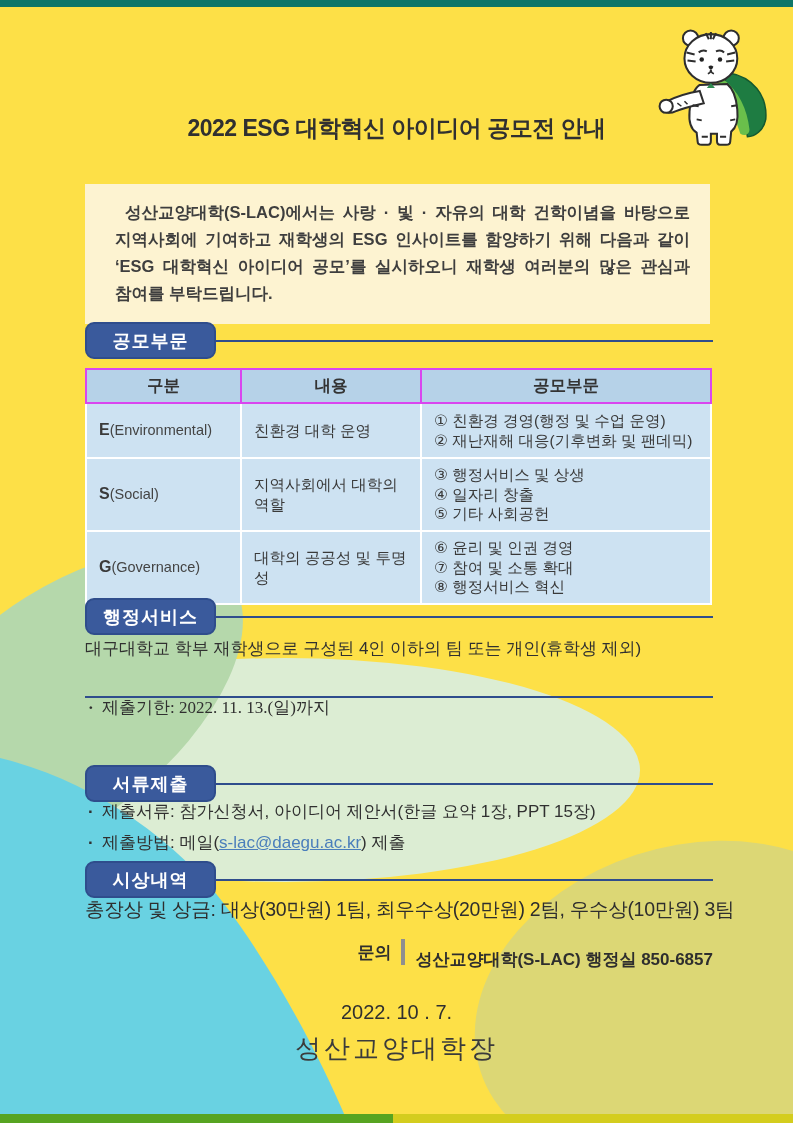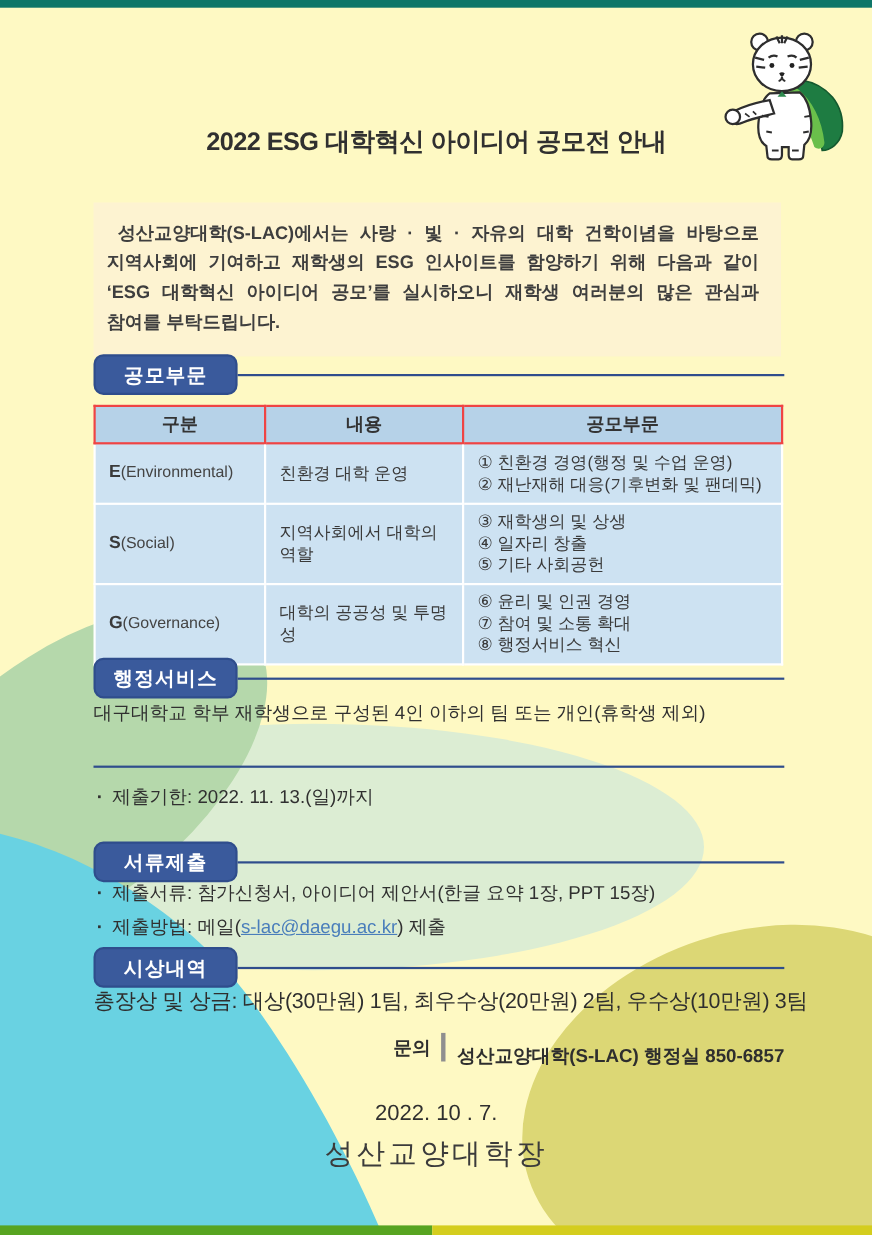--- a/index.html
+++ b/index.html
@@ -1,30 +1,30 @@
 <!DOCTYPE html>
 <html style="--top-bar: #0e7668; --badge-bg: #3a5a9c; --badge-border: #2f4d8c; --rule-color: #2f4d8c; --table-header-bg: #b6d2e8; --table-cell-bg: #cde2f2; --intro-bg: #fdf3d1; --text-color: #3d3d3d; --link-color: #4a7ebb; --blob-sage: #b5d8ab; --blob-light-green: #dcedd3; --blob-cyan: #69d2e2; --blob-olive: #dcd775; --bar-green: #57a421; --bar-yellow: #d4cd1e;"><head>
 <meta charset="utf-8">
 <style>
   html,body{margin:0;padding:0;background:#ffffff;}
   .page{
-    position:relative;width:793px;height:1123px;overflow:hidden;background:#fef9c3;
+    position:relative;width:793px;height:1123px;overflow:hidden;background:#fde047;
     font-family:"Liberation Sans","DejaVu Sans",sans-serif;color:var(--text-color,#3d3d3d);
   }
   .top-bar{position:absolute;left:0;top:0;width:100%;height:7px;background:var(--top-bar,#0e7668);z-index:3;}
   .bg-decor{position:absolute;left:0;top:0;width:793px;height:1123px;z-index:0;}
   .content{position:absolute;left:0;top:0;width:100%;height:100%;z-index:1;}
   .mascot{position:absolute;left:652px;top:26px;width:134px;height:128px;}
   .title{
     position:absolute;left:0;top:113px;width:100%;text-align:center;
     font-size:23px;font-weight:bold;color:#303030;letter-spacing:-0.5px;margin:0;
   }
   .intro-box{
     position:absolute;left:85px;top:184px;width:625px;box-sizing:border-box;
-    background:var(--intro-bg,#fdf3d1);padding:15px 20px 17px 12px;
+    background:var(--intro-bg,#fdf3d1);padding:15px 20px 17px 30px;
   }
   .intro-box p{
     margin:0;font-size:16.5px;font-weight:bold;line-height:1.63;color:#3e3e3e;
     text-align:justify;text-indent:10px;word-break:keep-all;
   }
   .section-head{position:absolute;left:85px;width:628px;height:37px;display:flex;align-items:center;}
   .badge{
     width:131px;height:37px;box-sizing:border-box;flex:0 0 131px;
     background:var(--badge-bg,#3a5a9c);border:2px solid var(--badge-border,#2f4d8c);border-radius:9px;
     display:flex;align-items:center;justify-content:center;
@@ -38,35 +38,35 @@
   .head-awards{top:861px;}
 
   table.category{
     position:absolute;left:85px;top:368px;width:625px;border-collapse:collapse;
     table-layout:fixed;
   }
   table.category col.c1{width:155px;}
   table.category col.c2{width:180px;}
   table.category col.c3{width:290px;}
   table.category th{
-    background:var(--table-header-bg,#b6d2e8);border:2px solid #ef4444;
+    background:var(--table-header-bg,#b6d2e8);border:2px solid #d946ef;
     font-size:16.5px;font-weight:bold;color:#333;padding:5px 4px;height:22px;
   }
   table.category td{
     background:var(--table-cell-bg,#cde2f2);border:2px solid #fff;
     font-size:15.5px;color:#3a3a3a;padding:6px 6px 6px 12px;vertical-align:middle;line-height:1.27;
   }
   td .cat-letter{font-weight:bold;font-size:16px;}
   td .cat-rest{font-size:14.5px;color:#444;}
   .items div{white-space:nowrap;}
 
   .body-text{position:absolute;left:85px;font-size:17px;color:#303030;word-break:keep-all;}
   .target-body{top:637px;width:640px;}
   .bullets{position:absolute;left:88px;font-size:17px;color:#303030;}
-  .schedule-bullets{top:713px;}
+  .schedule-bullets{top:696px;font-family:Liberation Serif, serif;}
   .submission-bullets{top:800px;}
   .bullets .line{margin-bottom:8px;white-space:nowrap;}
   .bullets .dot{display:inline-block;width:14px;text-align:left;font-weight:bold;}
   a.email{color:var(--link-color,#4a7ebb);text-decoration:underline;}
 
   .awards-body{
     position:absolute;left:85px;top:896px;width:640px;font-size:19.5px;color:#2e2e2e;
     white-space:nowrap;letter-spacing:-0.3px;
   }
   .contact{
@@ -155,21 +155,21 @@
           <div>① 친환경 경영(행정 및 수업 운영)</div>
           <div>② 재난재해 대응(기후변화 및 팬데믹)</div>
         </div>
             </td>
       </tr>
       <tr style="height:72px;">
         <td><span class="cat-letter">S</span><span class="cat-rest">(Social)</span></td>
         <td>지역사회에서 대학의 역할</td>
         <td>
               <div class="items">
-          <div>③ 재학생의 및 상생</div>
+          <div>③ 행정서비스 및 상생</div>
           <div>④ 일자리 창출</div>
           <div>⑤ 기타 사회공헌</div>
         </div>
             </td>
       </tr>
       <tr style="height:72px;">
         <td><span class="cat-letter">G</span><span class="cat-rest">(Governance)</span></td>
         <td>대학의 공공성 및 투명성</td>
         <td>
               <div class="items">

